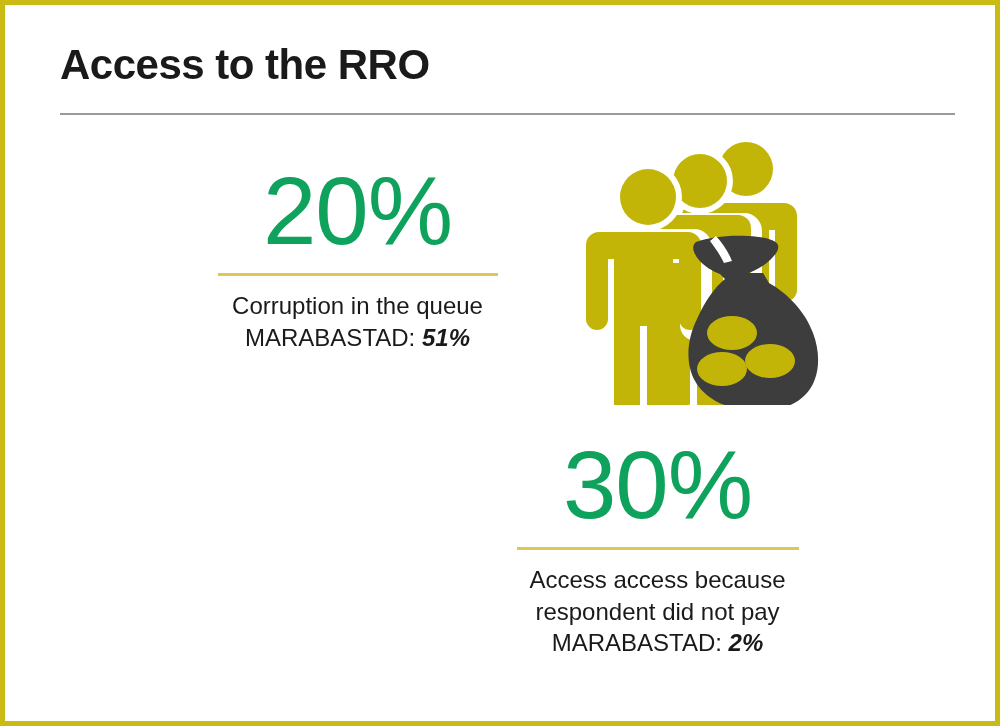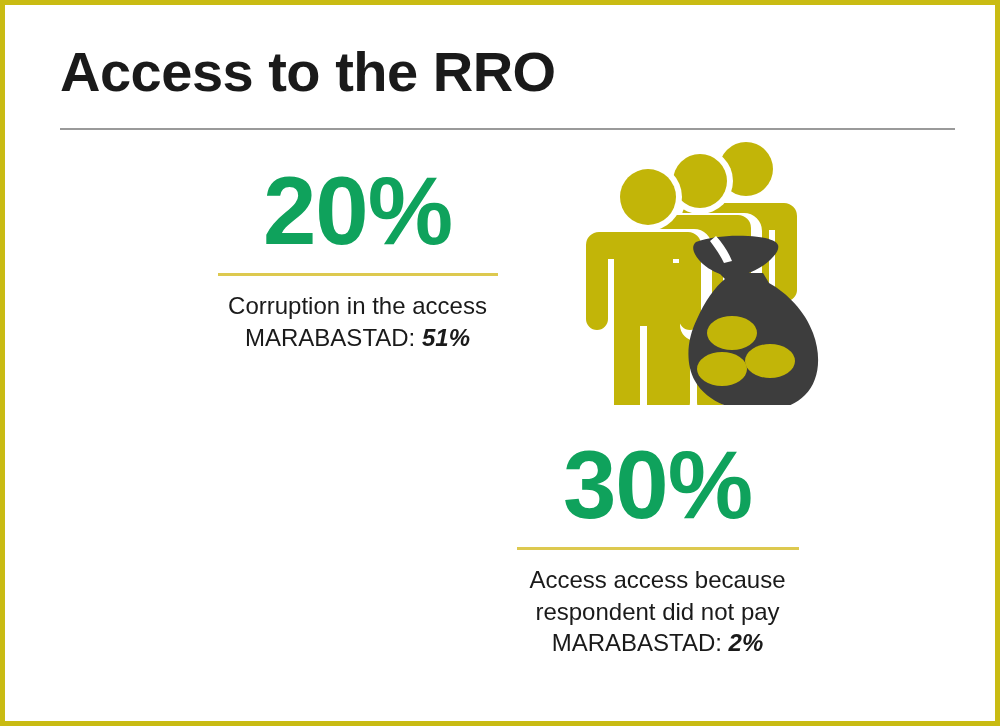--- a/index.html
+++ b/index.html
@@ -21,21 +21,21 @@
   }
 
   
   .header {
     position: absolute;
     left: 55px;
     top: 38px;
     width: 895px;
   }
   .page-title {
-    font-size: 56px;
+    font-size: 42px;
     font-weight: bold;
     color: #1a1a1a;
     letter-spacing: -0.5px;
     line-height: 1.05;
     margin: 0;
     white-space: nowrap;
   }
   .header-rule {
     margin-top: 26px;
     height: 2px;
@@ -43,21 +43,21 @@
     width: 895px;
   }
 
   
   .stat {
     position: absolute;
     text-align: center;
   }
   .stat-value {
     font-size: 96px;
-    font-weight: bold;
+    font-weight: normal;
     color: #0fa25c;
     line-height: 1.0;
     letter-spacing: -1px;
   }
   .stat-rule {
     height: 3px;
     background: #ddc94f;
     margin: 14px auto 14px auto;
   }
   .stat-label {
@@ -91,21 +91,21 @@
 <div class="page">
 
   <div class="header">
     <h1 class="page-title">Access to the RRO</h1>
     <div class="header-rule"></div>
   </div>
 
   <div class="stat" id="stat-queue">
     <div class="stat-value">20%</div>
     <div class="stat-rule"></div>
-    <div class="stat-label">Corruption in the access</div>
+    <div class="stat-label">Corruption in the queue</div>
     <div class="stat-sub"><span>MARABASTAD: </span><b>51%</b></div>
   </div>
 
   <div class="stat" id="stat-denied">
     <div class="stat-value">30%</div>
     <div class="stat-rule"></div>
     <div class="stat-label">Access access because</div>
     <div class="stat-label">respondent did not pay</div>
     <div class="stat-sub"><span>MARABASTAD: </span><b>2%</b></div>
   </div>

